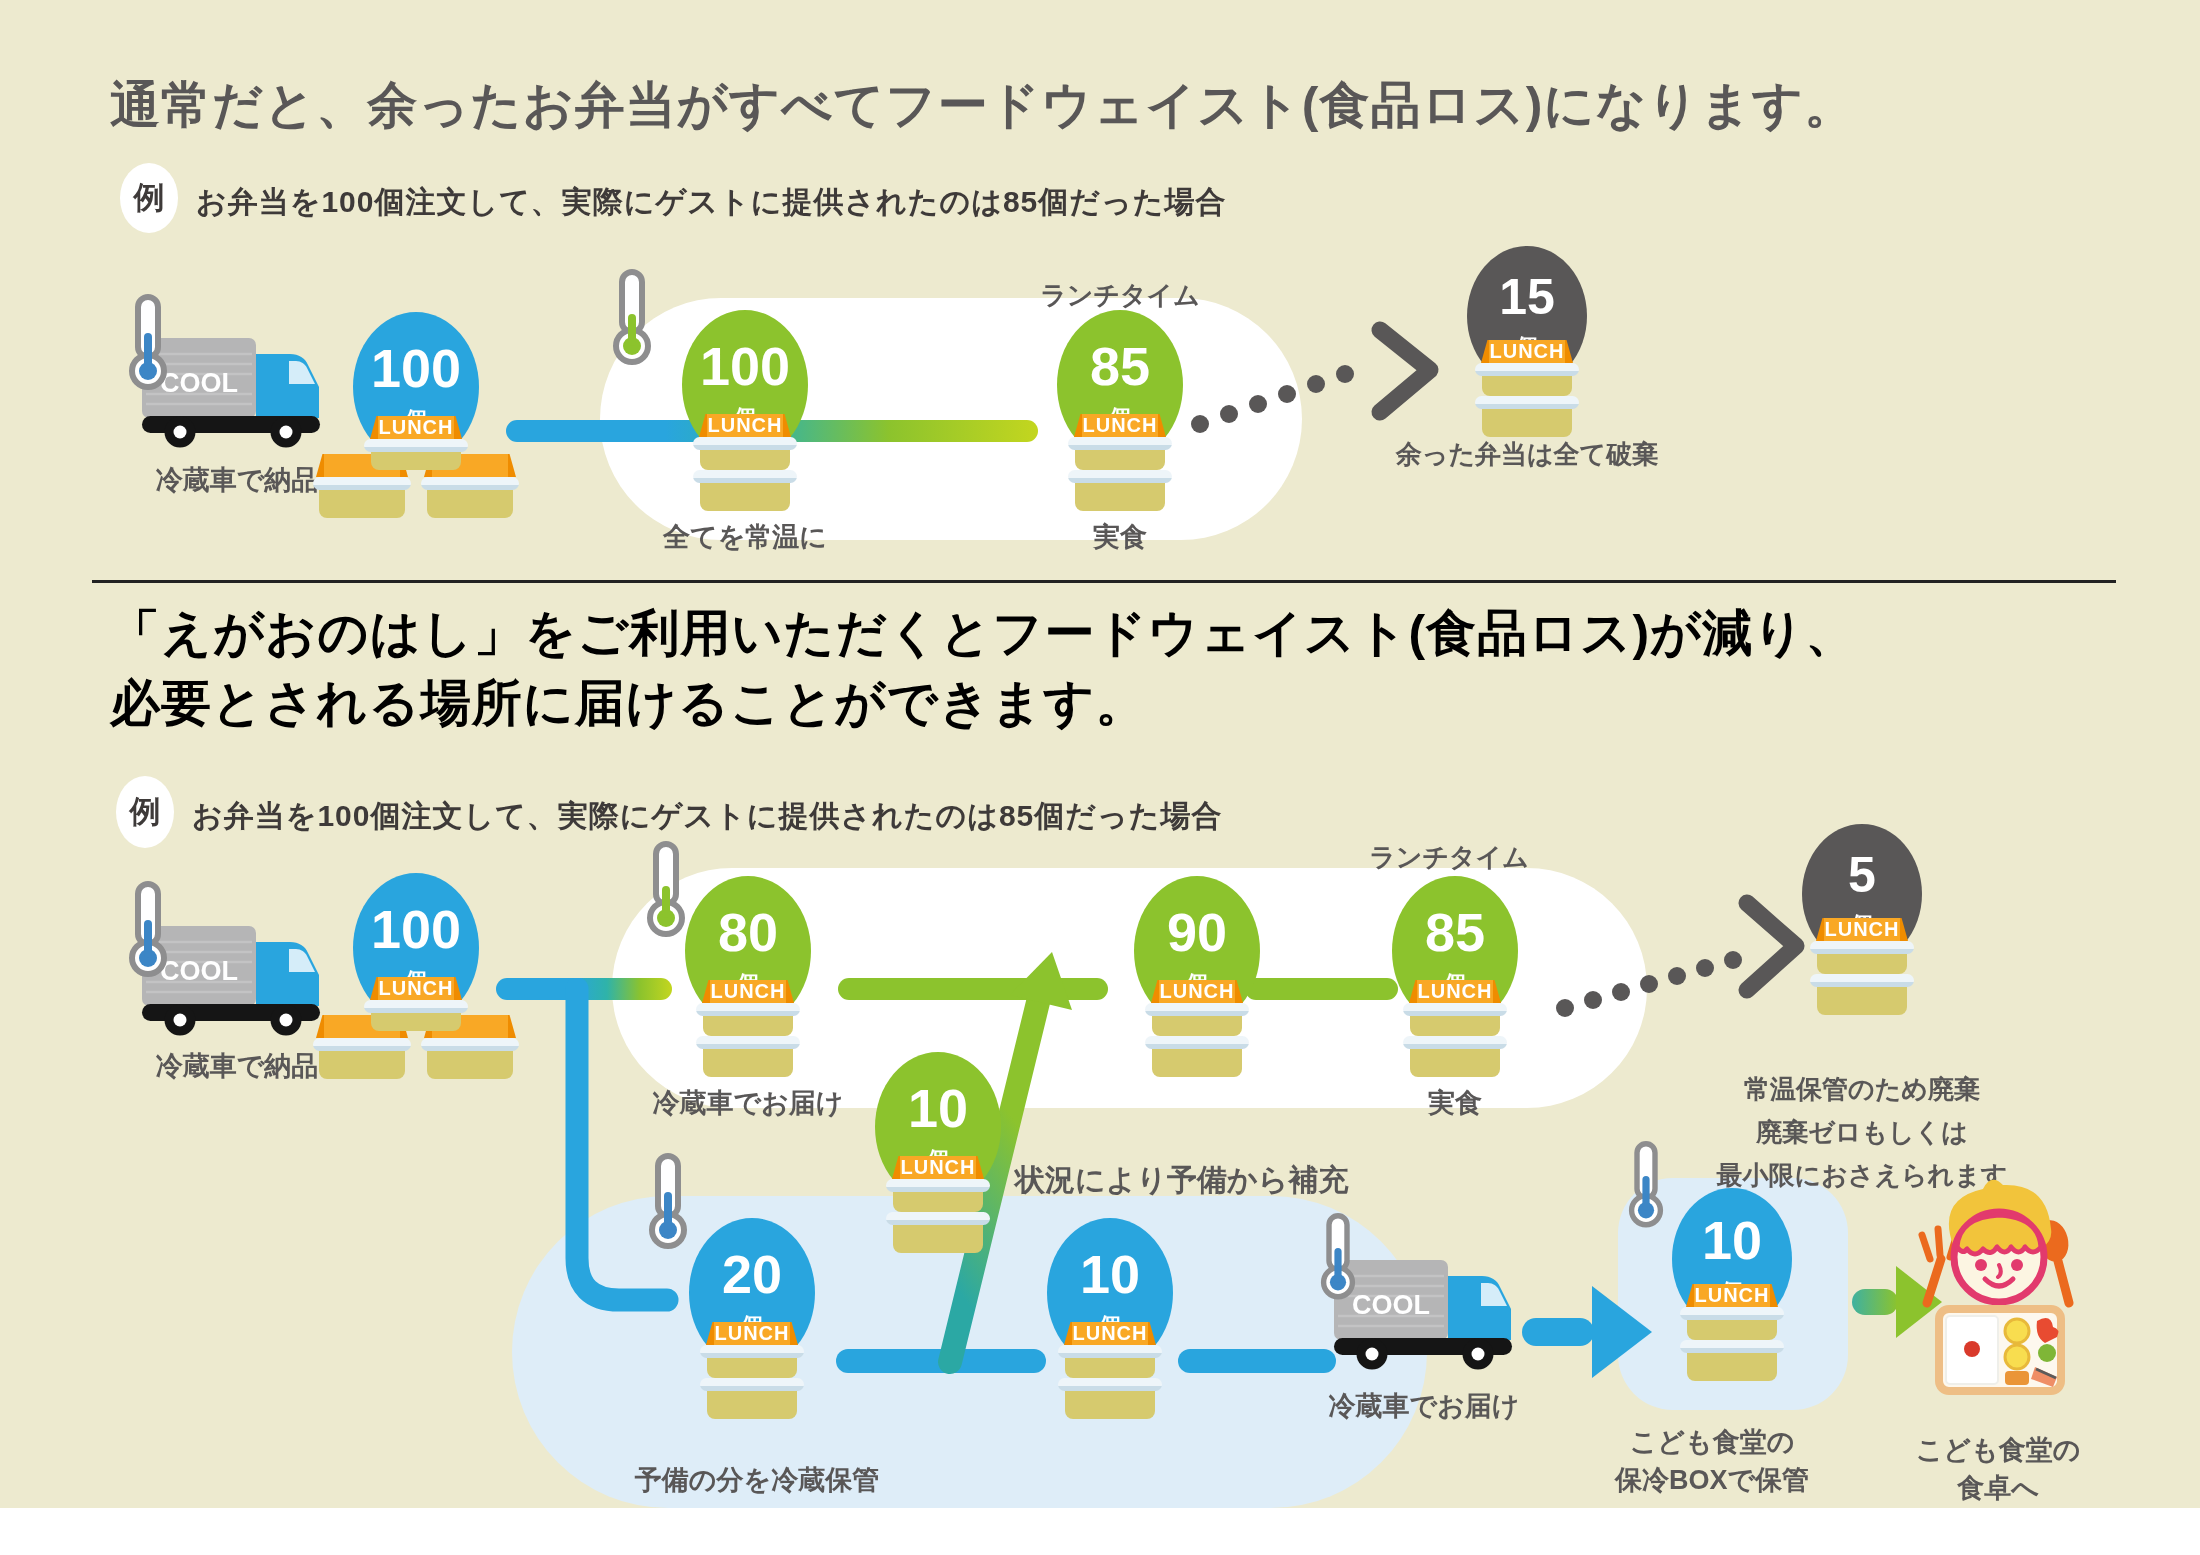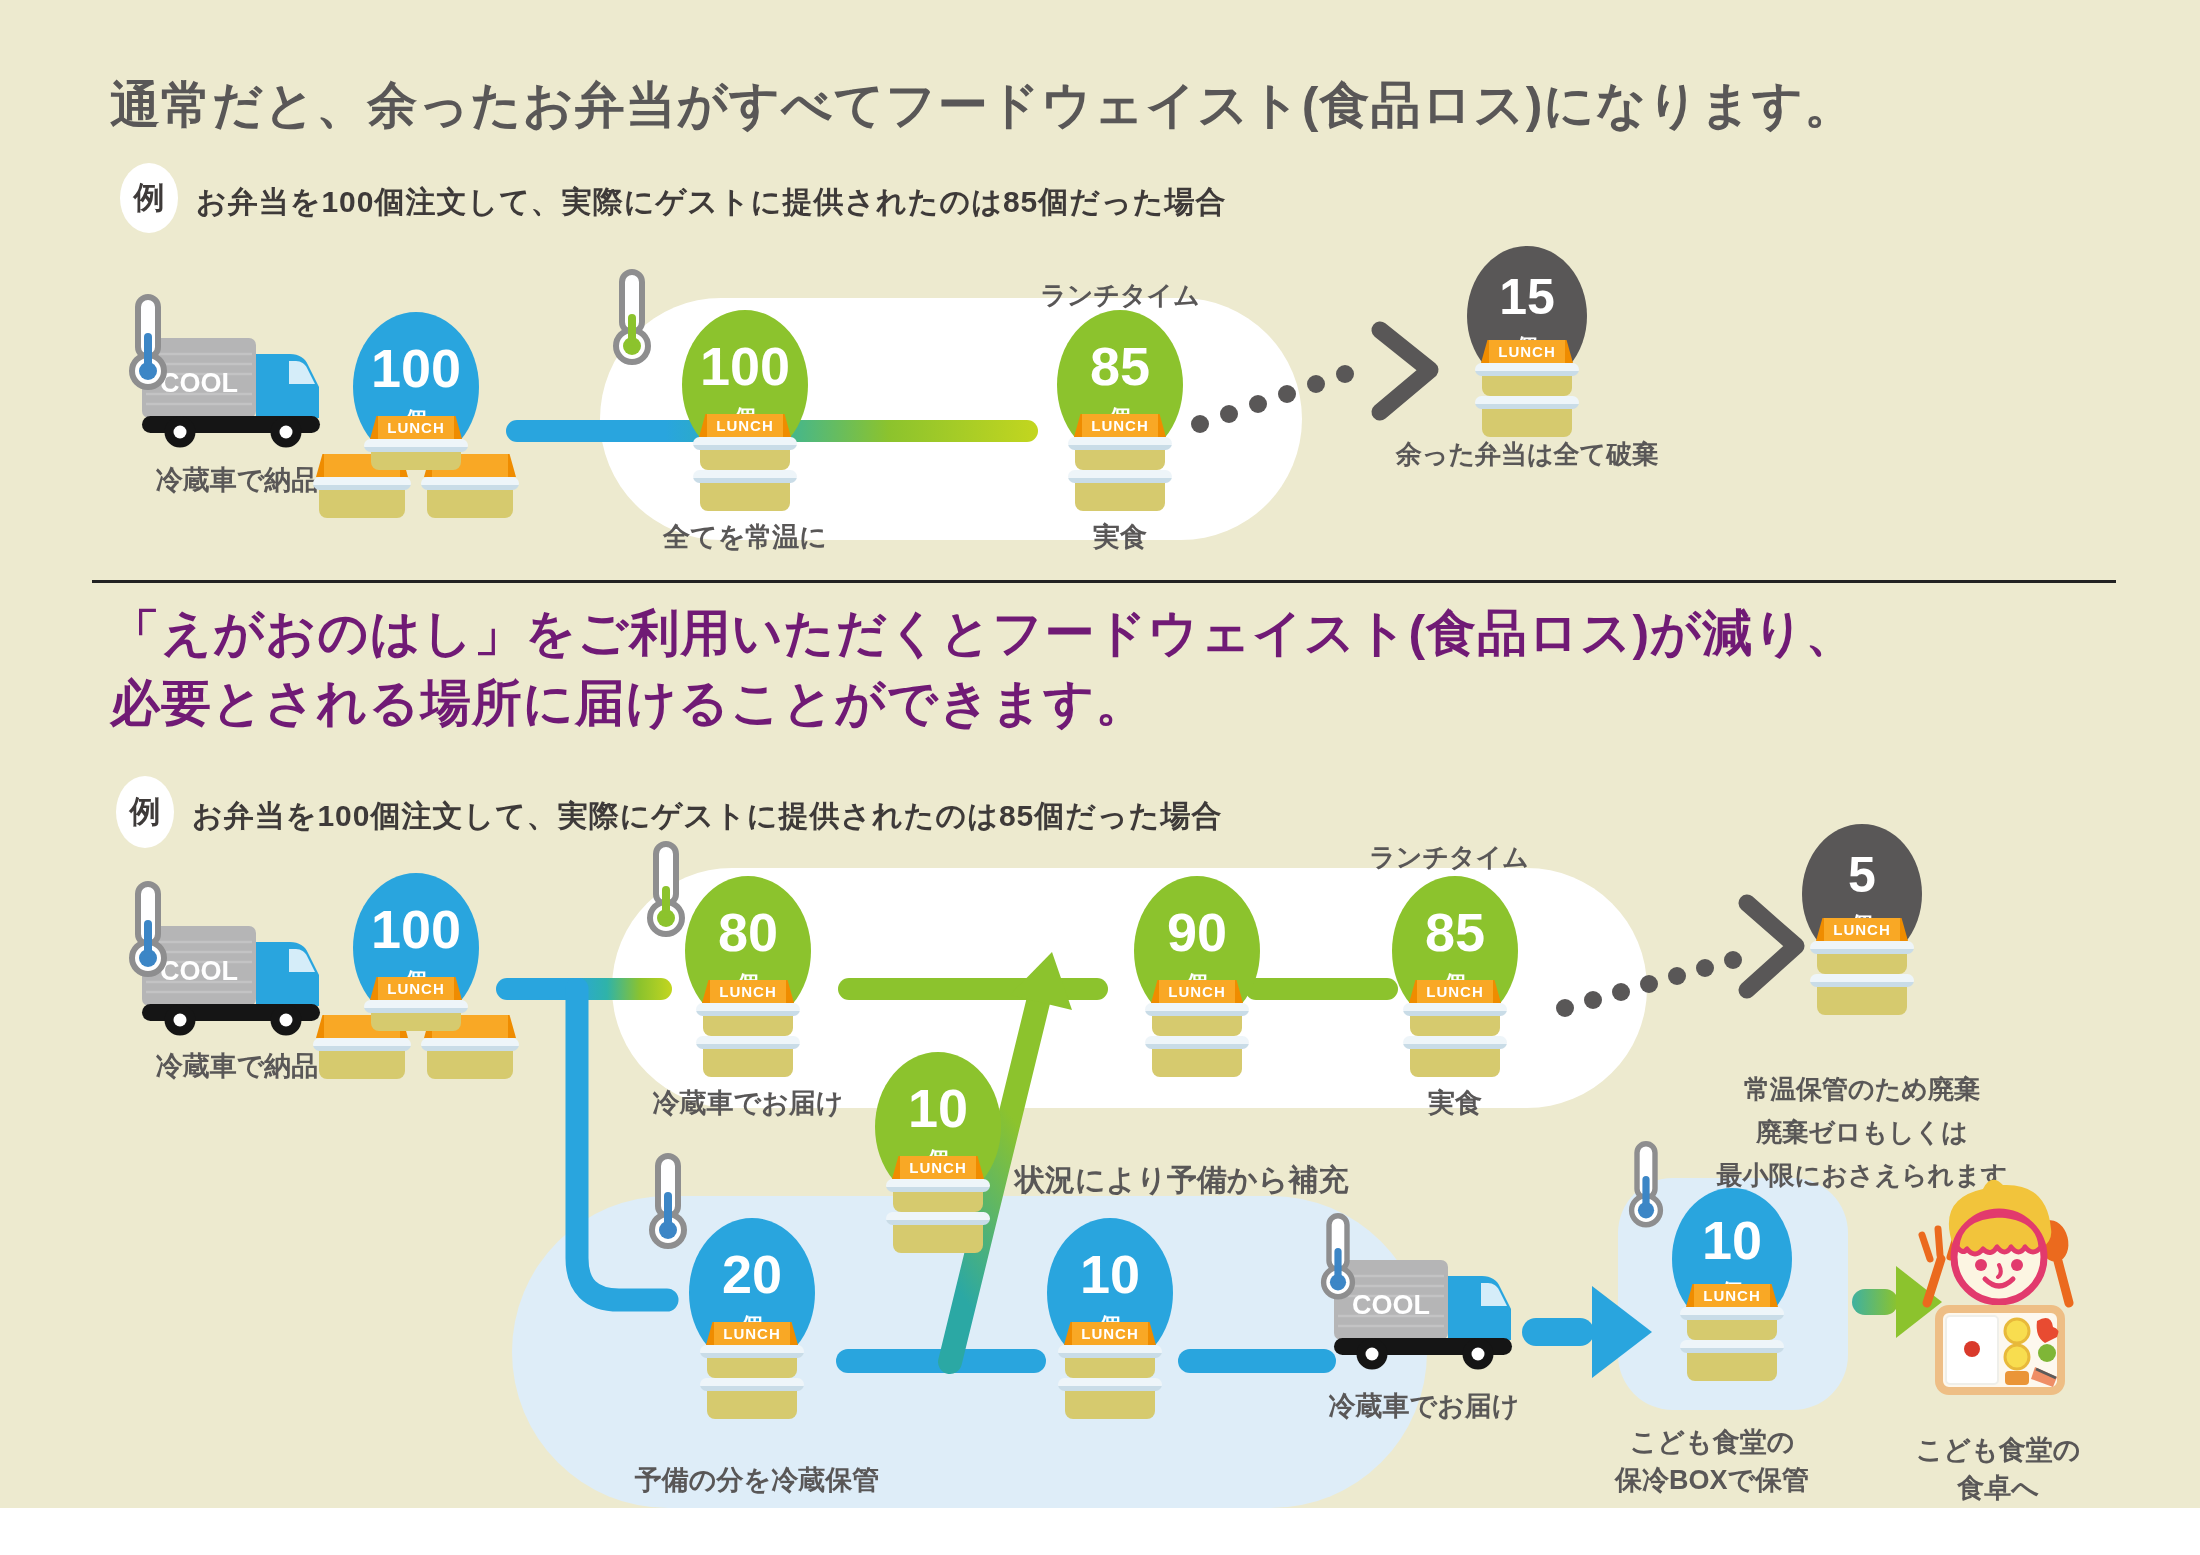--- a/index.html
+++ b/index.html
@@ -1,20 +1,20 @@
 <!DOCTYPE html>
 <html><head>
 <meta charset="utf-8">
 <style>
   html,body{margin:0;padding:0;}
   .stage{position:relative;width:2200px;height:1508px;background:#EDEACF;overflow:hidden;
          font-family:"Liberation Sans","DejaVu Sans",sans-serif;font-weight:bold;color:#595757;}
   .abs{position:absolute;}
   .title{position:absolute;font-size:50px;letter-spacing:1px;white-space:nowrap;}
-  .title.pink{color:#701a75;line-height:70px;}
+  .title.pink{color:#000000;line-height:70px;}
   .badge{position:absolute;background:#fff;border-radius:50%;color:#3E3A39;font-size:31px;
          display:flex;align-items:center;justify-content:center;}
   .extext{position:absolute;font-size:30px;color:#3E3A39;letter-spacing:1px;white-space:nowrap;}
   .pill{position:absolute;background:#fff;border-radius:125px;}
   .lightpill{position:absolute;background:#DEEDF8;border-radius:156px;}
   .coolbox{position:absolute;background:#DEEDF8;border-radius:55px;}
   .bar{position:absolute;height:22px;border-radius:11px;}
   .bar.h24{height:24px;border-radius:12px;}
   .divider{position:absolute;background:#222;}
   .lbl{position:absolute;font-size:27px;color:#595757;white-space:nowrap;transform:translateX(-50%);text-align:center;}
@@ -24,21 +24,21 @@
           justify-content:center;color:#fff;z-index:1;margin-bottom:-46px;gap:12px;}
   .circle .num{font-size:54px;line-height:1.0;letter-spacing:0px;}
   .circle .unit{font-size:22px;line-height:1.2;}
   .circle.blue{background:#29A5DE;}
   .circle.green{background:#8CC32D;}
   .circle.dark{background:#595757;width:120px;height:140px;}
   .circle.dark .num{font-size:50px;}
   .bento{position:relative;z-index:2;display:flex;flex-direction:column;align-items:center;}
   .band{width:92px;height:23px;background:linear-gradient(90deg,#EF8C00 0 9%,#F9A825 9% 91%,#EF8C00 91% 100%);
         clip-path:polygon(7% 0,93% 0,100% 100%,0 100%);display:flex;align-items:center;justify-content:center;}
-  .band span{color:#fff;font-size:15px;letter-spacing:1px;}
+  .band span{color:#fff;font-size:20px;letter-spacing:1px;}
   .lid{width:104px;height:13px;background:linear-gradient(#EEF5F9 0 60%,#C9DCE7 60% 100%);border-radius:7px;}
   .bbody{width:90px;height:22px;background:#D6CA6E;border-radius:0 0 8px 8px;}
   .bbody.last{height:28px;}
   .glabel{margin-top:8px;font-size:27px;color:#595757;white-space:nowrap;}
   .cluster{position:relative;z-index:2;width:200px;height:104px;}
   .cluster .side{position:absolute;top:38px;display:flex;flex-direction:column;align-items:center;width:98px;z-index:3;}
   .cluster .side.l{left:-3px;}
   .cluster .side.r{right:-3px;}
   .cluster .main{position:absolute;left:50%;transform:translateX(-50%);top:0;display:flex;flex-direction:column;
                  align-items:center;z-index:4;}

